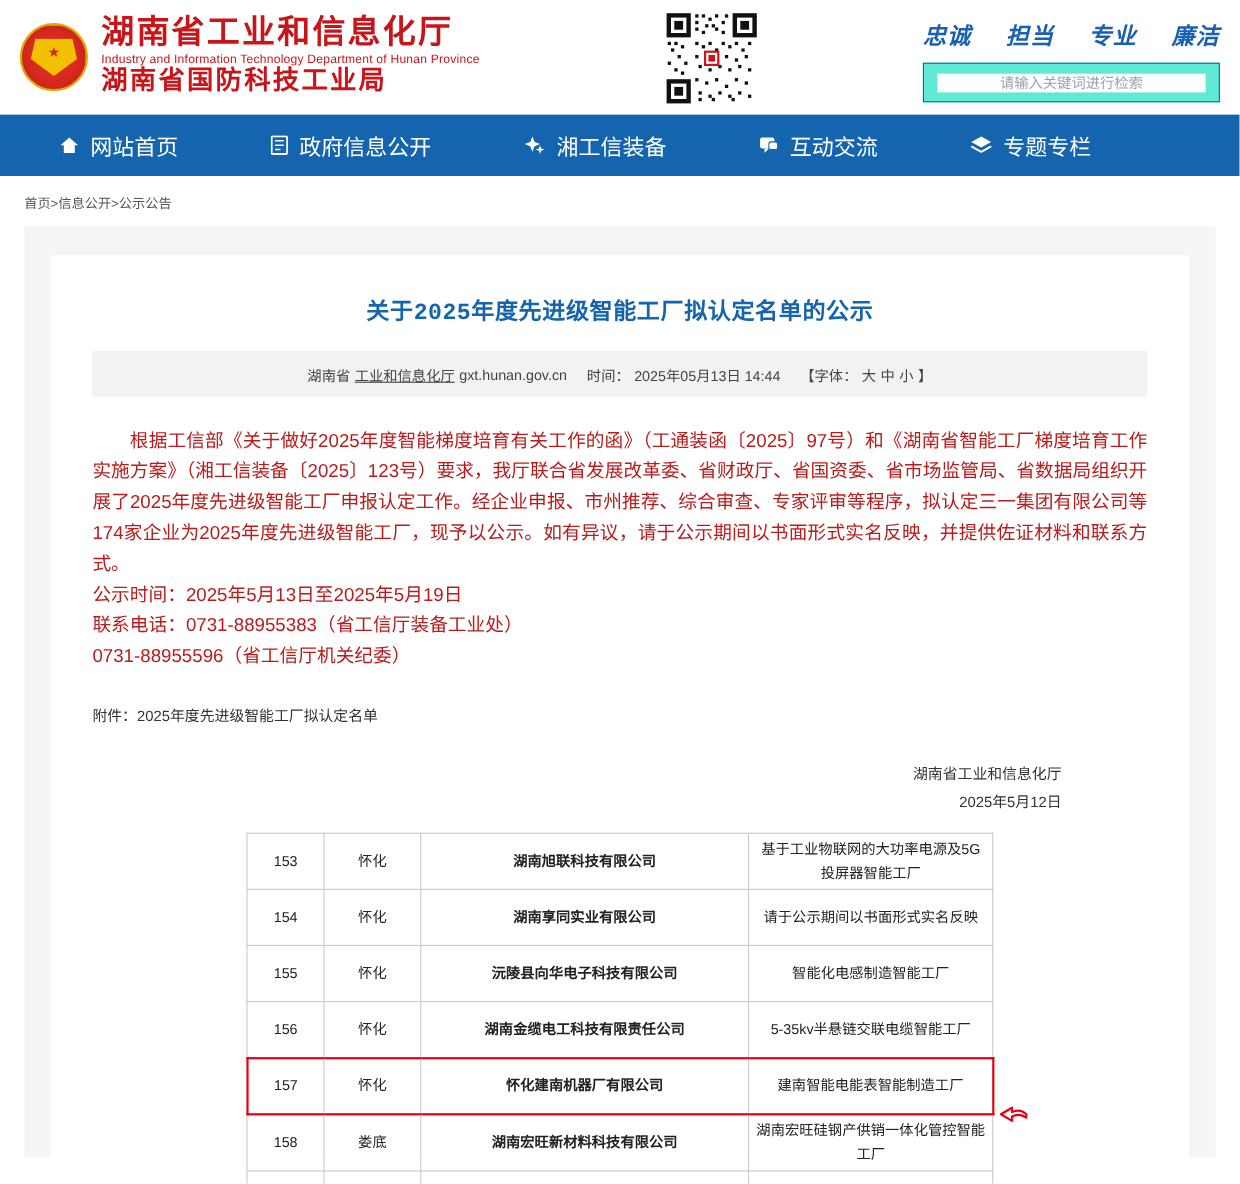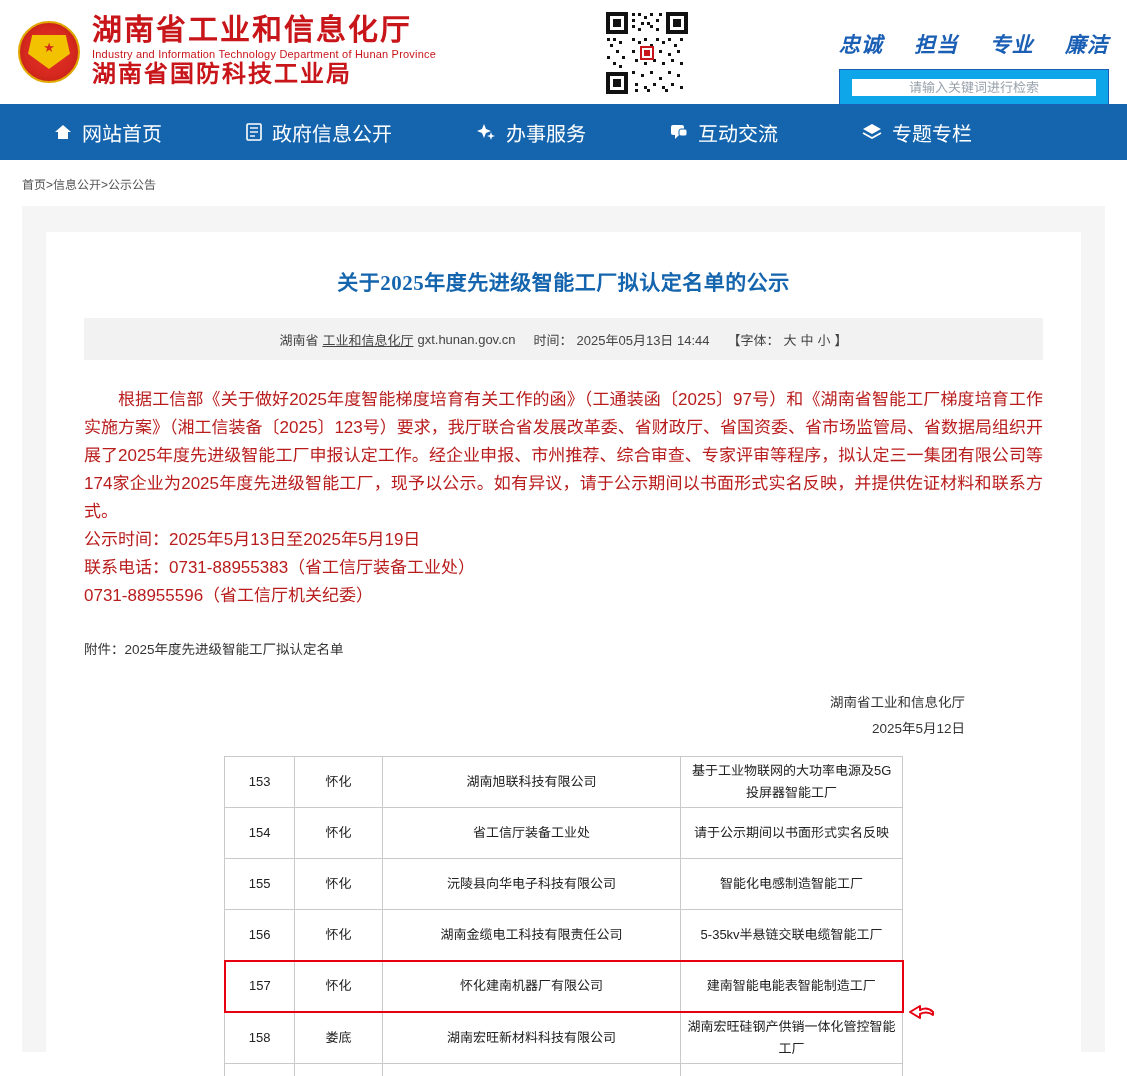--- a/index.html
+++ b/index.html
@@ -57,31 +57,31 @@
   }
 
   .qr {
     position:absolute; left:604px; top:10px;
     width:86px; height:86px;
     background:#ffffff;
   }
   .qr svg { display:block; }
 
   .right-block {
-    position:absolute; right:18px; top:28px; width:270px;
+    position:absolute; right:18px; top:16px; width:270px;
   }
   .slogan {
     display:flex; justify-content:space-between;
     color:#1a5fb4; font-weight:bold; font-style:italic;
     font-size:21px; letter-spacing:1px;
     margin-bottom:11px;
     font-family:"DejaVu Serif","Liberation Serif",serif;
   }
   .search-box {
-    height:36px; border:1px solid #1a5fb4; background:#0ea5e9;
+    height:36px; border:1px solid #1a5fb4; background:#5eead4;
     display:flex; align-items:center; padding:0 12px;
   }
   .search-box input {
     border:0; outline:0; width:100%; font-size:13px; color:#333;
     font-family:"Liberation Sans",sans-serif; text-align:center;
   }
   .search-box input::placeholder { color:#9aa3ad; }
 
   
   .nav {
@@ -111,21 +111,21 @@
     padding:26px 24px 0 24px;
     height:846px;
   }
   .card {
     background:#fff; height:100%;
     padding:28px 38px 0 38px;
   }
   .doc-title {
     text-align:center; color:#1565ae; font-size:21px; font-weight:bold;
     letter-spacing:0.5px; margin:6px 0 22px 0;
-    font-family:Liberation Serif, serif;
+    font-family:Liberation Mono, monospace;
   }
   .meta-bar {
     background:#f2f2f2; height:42px;
     display:flex; align-items:center; justify-content:center;
     font-size:13px; color:#444; gap:4px;
   }
   .meta-bar .u { text-decoration:underline; }
   .meta-bar .fs { margin-left:14px; }
 
   .body-text {
@@ -154,21 +154,21 @@
   table.list td {
     border:1px solid #c9c9c9;
     height:51px;
     text-align:center;
     vertical-align:middle;
     padding:3px 6px;
     line-height:22px;
   }
   table.list td.c-no { width:66px; }
   table.list td.c-city { width:82px; }
-  table.list td.c-name { width:280px; }
+  table.list td.c-name { width:280px;font-weight:bold; }
   table.list td.c-proj { width:208px; }
   tr.highlight td { border-top:2px solid #e60012; border-bottom:2px solid #e60012; }
   tr.highlight td:first-child { border-left:2px solid #e60012; }
   tr.highlight td:last-child { border-right:2px solid #e60012; }
 
   .pointer {
     position:absolute;
     right:108px; top:243px;
     color:#e60012;
     font-size:24px;
@@ -307,21 +307,21 @@
     </span>
     <span>政府信息公开</span>
   </div>
   <div class="nav-item">
     <span class="nic">
       <svg width="20" height="18" viewBox="0 0 20 18">
           <path d="M6 1 L8 6 L13 8 L8 10 L6 15 L4 10 L-1 8 L4 6 Z" transform="translate(2,0)" fill="#fff"></path>
           <path d="M15 9 L16 12 L19 13 L16 14 L15 17 L14 14 L11 13 L14 12 Z" fill="#fff"></path>
         </svg>
     </span>
-    <span>办事服务</span>
+    <span>湘工信装备</span>
   </div>
   <div class="nav-item">
     <span class="nic">
       <svg width="18" height="18" viewBox="0 0 18 18">
           <rect x="1" y="2" width="13" height="10" rx="2" fill="#fff"></rect>
           <path d="M5 12 L5 16 L9 12 Z" fill="#fff"></path>
           <rect x="9" y="6" width="8" height="7" rx="2" fill="#fff" stroke="#1565ae" stroke-width="1"></rect>
         </svg>
     </span>
     <span>互动交流</span>
@@ -376,21 +376,21 @@
         <tbody>
           <tr>
             <td class="c-no">153</td>
             <td class="c-city">怀化</td>
             <td class="c-name">湖南旭联科技有限公司</td>
             <td class="c-proj">基于工业物联网的大功率电源及5G投屏器智能工厂</td>
           </tr>
           <tr>
             <td class="c-no">154</td>
             <td class="c-city">怀化</td>
-            <td class="c-name">省工信厅装备工业处</td>
+            <td class="c-name">湖南享同实业有限公司</td>
             <td class="c-proj">请于公示期间以书面形式实名反映</td>
           </tr>
           <tr>
             <td class="c-no">155</td>
             <td class="c-city">怀化</td>
             <td class="c-name">沅陵县向华电子科技有限公司</td>
             <td class="c-proj">智能化电感制造智能工厂</td>
           </tr>
           <tr>
             <td class="c-no">156</td>

